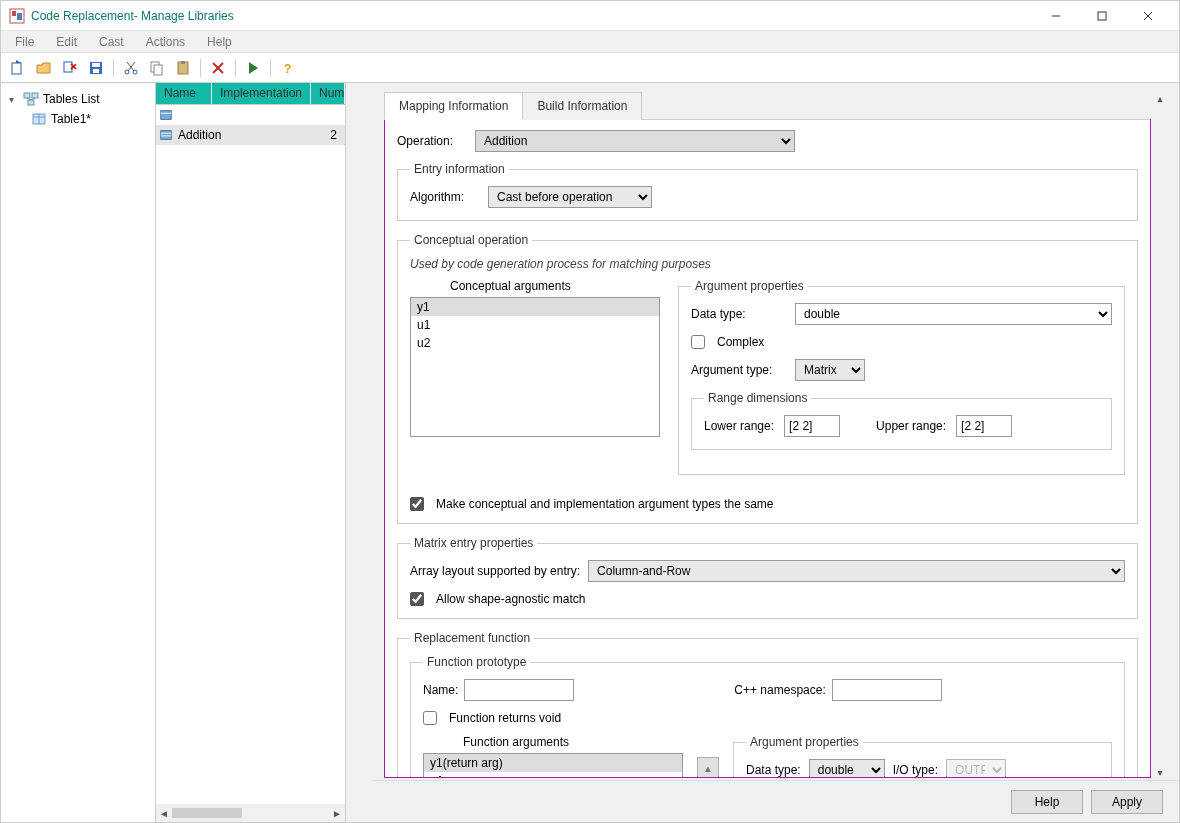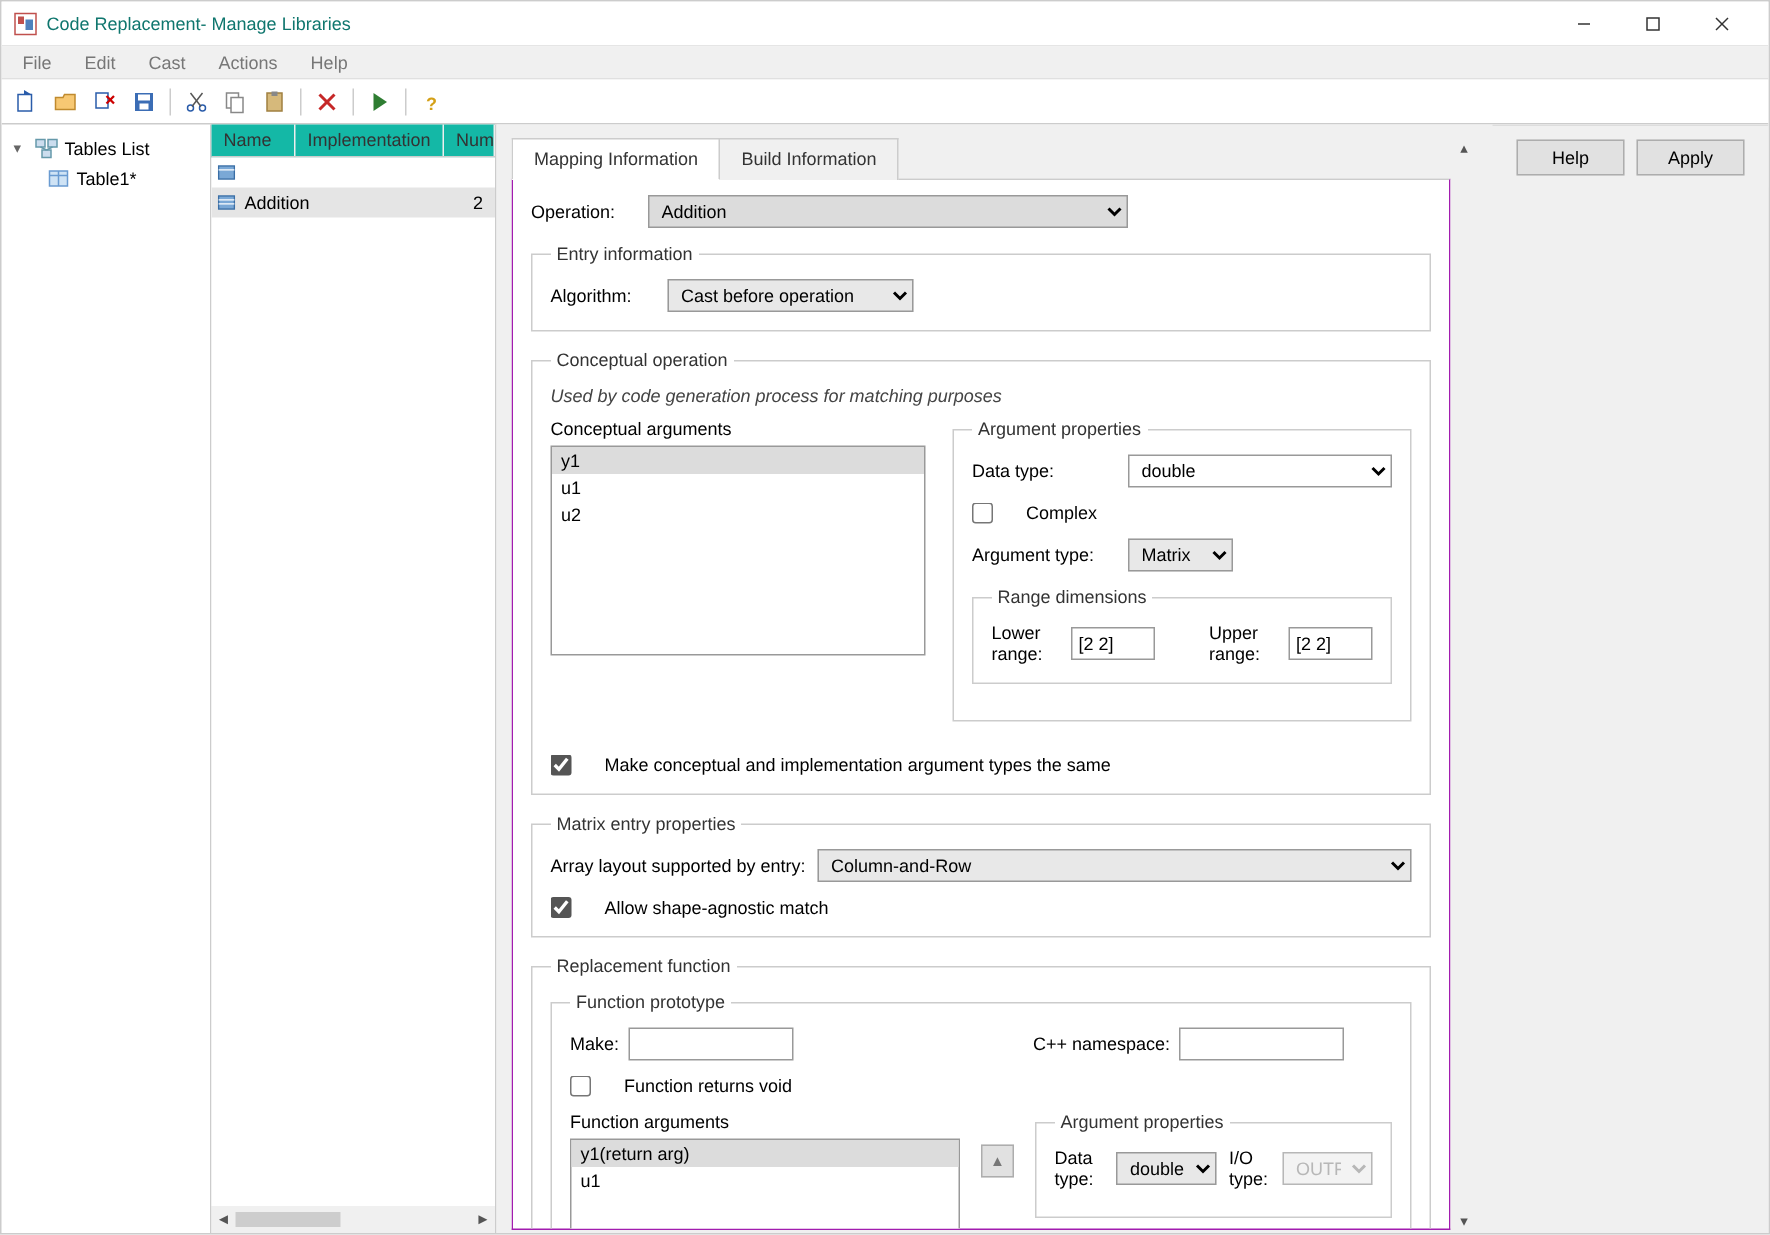--- a/index.html
+++ b/index.html
@@ -18,21 +18,21 @@
 
 
 .toolbar { height: 30px; background: #fff; display: flex; align-items: center; padding: 0 6px; gap: 4px; border-bottom: 1px solid #ccc; }
 .toolbar .tbtn { width: 22px; height: 22px; display: flex; align-items: center; justify-content: center; border-radius: 2px; }
 .toolbar .sep { width: 1px; height: 18px; background: #ccc; margin: 0 2px; }
 
 
 .main { display: flex; height: calc(823px - 30px - 22px - 30px - 2px); }
 .leftpane { width: 155px; border-right: 1px solid #ccc; padding: 6px 0; }
 .midpane { width: 190px; border-right: 1px solid #ccc; display:flex; flex-direction:column; }
-.rightwrap { flex:1; display:flex; flex-direction:row; background:#f0f0f0; }
+.rightwrap { flex:1; display:flex; flex-direction:column; background:#f0f0f0;padding-left:28px; }
 .rightpane { flex: 1; padding: 8px 10px 0 10px; position: relative; overflow: hidden; display:flex; }
 .rightcontent { flex:1; overflow:hidden; }
 .rightscroll { width: 18px; display:flex; flex-direction:column; align-items:center; }
 .rightscroll .arrow { color:#555; font-size:10px; padding:2px; cursor:pointer; }
 .rightscroll .track { flex:1; width:8px; background:transparent; }
 .footer { height: 42px; display:flex; align-items:center; justify-content:flex-end; gap:8px; padding:0 16px; background:#f0f0f0; border-top:1px solid #ddd; }
 .footer button { width:72px; height:24px; background:#e1e1e1; border:1px solid #adadad; }
 
 
 .tree { padding-left: 4px; }
@@ -64,34 +64,34 @@
 .tab.active { background:#fff; border-bottom:1px solid #fff; z-index:2; }
 .tabpanel { background:#fff; border:1px solid #a21caf; border-top:1px solid #ccc; padding:10px 12px; height: calc(100% - 30px); overflow:hidden; }
 
 
 .row { display:flex; align-items:center; margin-bottom:10px; gap:8px; }
 .row .lbl { min-width:70px; }
 select, input[type=text] { border:1px solid #999; height:22px; padding:0 4px; background:#fff; }
 select { background:#e8e8e8; }
 select.wide { width:320px; background:#dcdcdc; }
 select.wider { flex:1; }
-.chk { display:flex; align-items:flex-end; gap:22px; }
+.chk { display:flex; align-items:flex-end; gap:12px; }
 .chk input { width:14px; height:14px; }
 input[type=checkbox]{ accent-color:#555; }
 
 
 fieldset { border:1px solid #ccc; padding:10px 12px 12px 12px; margin-bottom:12px; }
 fieldset legend { padding:0 4px; color:#333; }
 fieldset.inner { margin-top:8px; }
 .italic { font-style:italic; color:#444; margin-bottom:8px; }
 
 .twocol { display:flex; gap:18px; }
 .twocol .colL { flex:0 0 250px; }
 .twocol .colR { flex:1; }
-.sublabel { margin-bottom:4px; display:block; }
+.sublabel { margin-bottom:4px; display:block;margin-left:40px; }
 .listbox { border:1px solid #999; height:140px; background:#fff; }
 .listbox .item { padding:2px 6px; }
 .listbox .item.sel { background:#dcdcdc; }
 .listbox.small { height:70px; }
 
 .arglabel { display:inline-block; min-width:96px; }
 .small-select { width:70px; }
 .range-row { display:flex; align-items:center; gap:10px; }
 .range-row input { width:56px; }
 
@@ -364,21 +364,21 @@
               <span>Allow shape-agnostic match</span>
             </div>
           </fieldset>
 
           <fieldset style="margin-bottom:0;">
             <legend>Replacement function</legend>
             <fieldset class="inner" style="margin-top:0">
               <legend>Function prototype</legend>
               <div class="proto">
                 <div class="pcol">
-                  <span>Make:</span>
+                  <span>Name:</span>
                   <input type="text" value="" style="">
                 </div>
                 <div class="pcol" style="margin-left:120px">
                   <span>C++ namespace:</span>
                   <input type="text" value="" style="">
                 </div>
               </div>
               <div class="chk" style="margin-bottom:10px;">
                 <input type="checkbox" style="">
                 <span>Function returns void</span>

